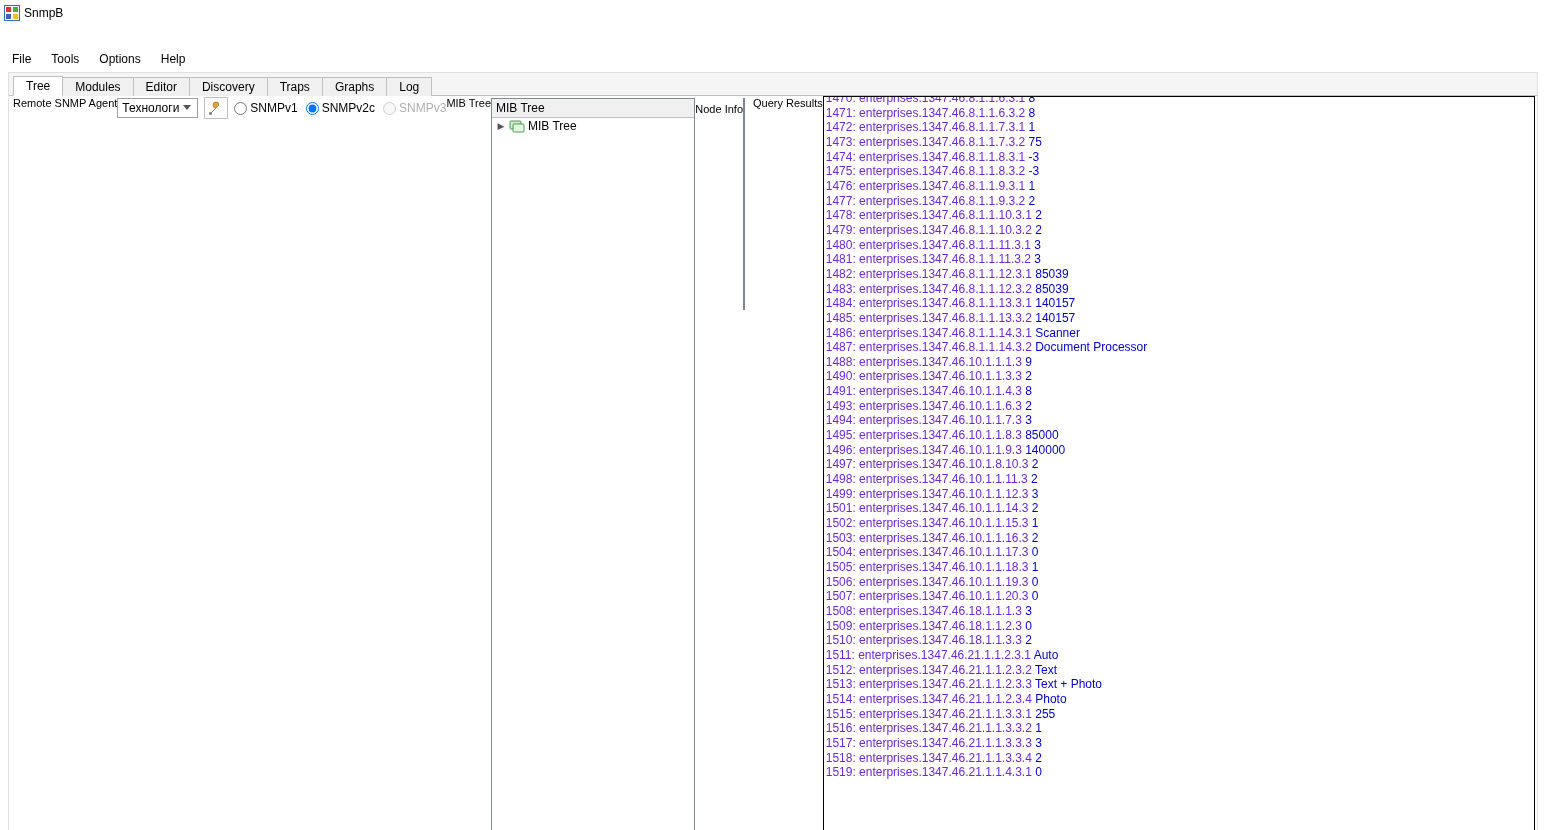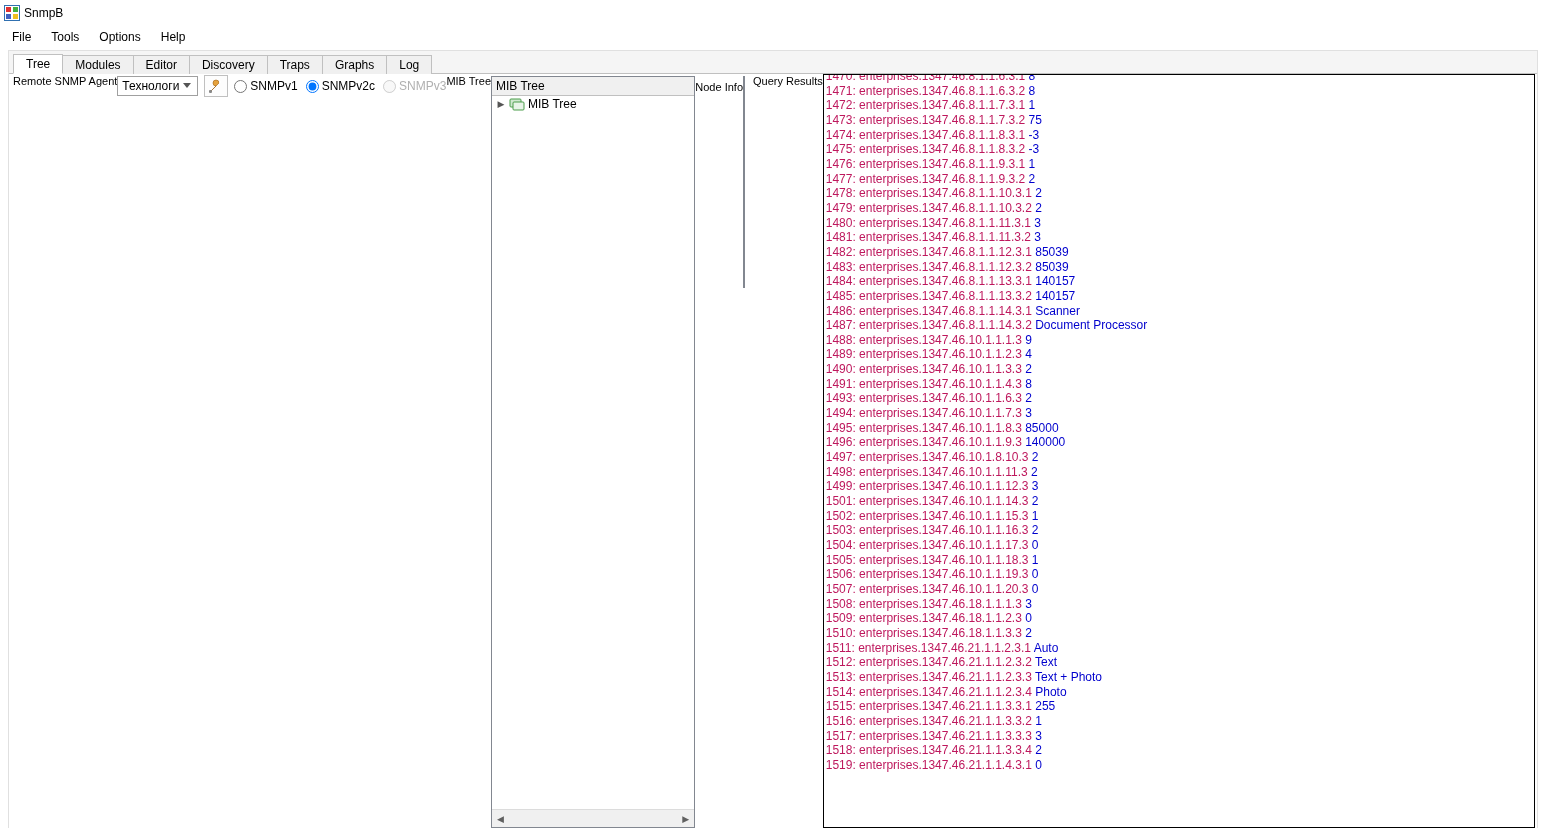--- a/index.html
+++ b/index.html
@@ -28,20 +28,21 @@
   }
   .titlebar .app-title {
     font-size: 12px;
   }
   .menubar {
     display: flex;
     align-items: center;
     height: 22px;
     padding: 0 2px;
     background: #fff;
+    margin-top: 22px;
   }
   .menubar .menu-item {
     padding: 2px 10px;
     cursor: default;
   }
   .outer-frame {
     margin: 2px 8px 0 8px;
     border: 1px solid #e0e0e0;
     background: #f5f5f5;
     height: calc(100% - 52px);
@@ -218,21 +219,21 @@
   .results-inner {
     padding: 0 2px;
     line-height: 14.65px;
     font-size: 12px;
     white-space: nowrap;
     margin-top: -6px;
   }
   .result-line {
     display: block;
   }
-  .result-oid { color: #be185d; }
+  .result-oid { color: #6d28d9; }
   .result-val { color: #0000cd; }
   .highlight-row {
     border: 2px solid #e4002b;
     margin: -1px -1px -1px -1px;
     padding-right: 6px;
     display: inline-block;
     box-sizing: border-box;
   }
   .query-label {
     font-size: 11px;
@@ -354,21 +355,20 @@
             <span class="result-line"><span><span class="result-oid">1479: enterprises.1347.46.8.1.1.10.3.2 </span><span class="result-val">2</span></span></span>
             <span class="result-line"><span><span class="result-oid">1480: enterprises.1347.46.8.1.1.11.3.1 </span><span class="result-val">3</span></span></span>
             <span class="result-line"><span><span class="result-oid">1481: enterprises.1347.46.8.1.1.11.3.2 </span><span class="result-val">3</span></span></span>
             <span class="result-line"><span><span class="result-oid">1482: enterprises.1347.46.8.1.1.12.3.1 </span><span class="result-val">85039</span></span></span>
             <span class="result-line"><span><span class="result-oid">1483: enterprises.1347.46.8.1.1.12.3.2 </span><span class="result-val">85039</span></span></span>
             <span class="result-line"><span><span class="result-oid">1484: enterprises.1347.46.8.1.1.13.3.1 </span><span class="result-val">140157</span></span></span>
             <span class="result-line"><span><span class="result-oid">1485: enterprises.1347.46.8.1.1.13.3.2 </span><span class="result-val">140157</span></span></span>
             <span class="result-line"><span><span class="result-oid">1486: enterprises.1347.46.8.1.1.14.3.1 </span><span class="result-val">Scanner</span></span></span>
             <span class="result-line"><span><span class="result-oid">1487: enterprises.1347.46.8.1.1.14.3.2 </span><span class="result-val">Document Processor</span></span></span>
             <span class="result-line"><span><span class="result-oid">1488: enterprises.1347.46.10.1.1.1.3 </span><span class="result-val">9</span></span></span>
-            <span class="result-line"><span><span class="result-oid">1489: enterprises.1347.46.10.1.1.2.3 </span><span class="result-val">4</span></span></span>
             <span class="result-line"><span><span class="result-oid">1490: enterprises.1347.46.10.1.1.3.3 </span><span class="result-val">2</span></span></span>
             <span class="result-line"><span><span class="result-oid">1491: enterprises.1347.46.10.1.1.4.3 </span><span class="result-val">8</span></span></span>
             <span class="result-line"><span><span class="result-oid">1493: enterprises.1347.46.10.1.1.6.3 </span><span class="result-val">2</span></span></span>
             <span class="result-line"><span><span class="result-oid">1494: enterprises.1347.46.10.1.1.7.3 </span><span class="result-val">3</span></span></span>
             <span class="result-line"><span><span class="result-oid">1495: enterprises.1347.46.10.1.1.8.3 </span><span class="result-val">85000</span></span></span>
             <span class="result-line"><span><span class="result-oid">1496: enterprises.1347.46.10.1.1.9.3 </span><span class="result-val">140000</span></span></span>
             <span class="result-line"><span><span class="result-oid">1497: enterprises.1347.46.10.1.8.10.3 </span><span class="result-val">2</span></span></span>
             <span class="result-line"><span><span class="result-oid">1498: enterprises.1347.46.10.1.1.11.3 </span><span class="result-val">2</span></span></span>
             <span class="result-line"><span><span class="result-oid">1499: enterprises.1347.46.10.1.1.12.3 </span><span class="result-val">3</span></span></span>
             <span class="result-line"><span><span class="result-oid">1501: enterprises.1347.46.10.1.1.14.3 </span><span class="result-val">2</span></span></span>

